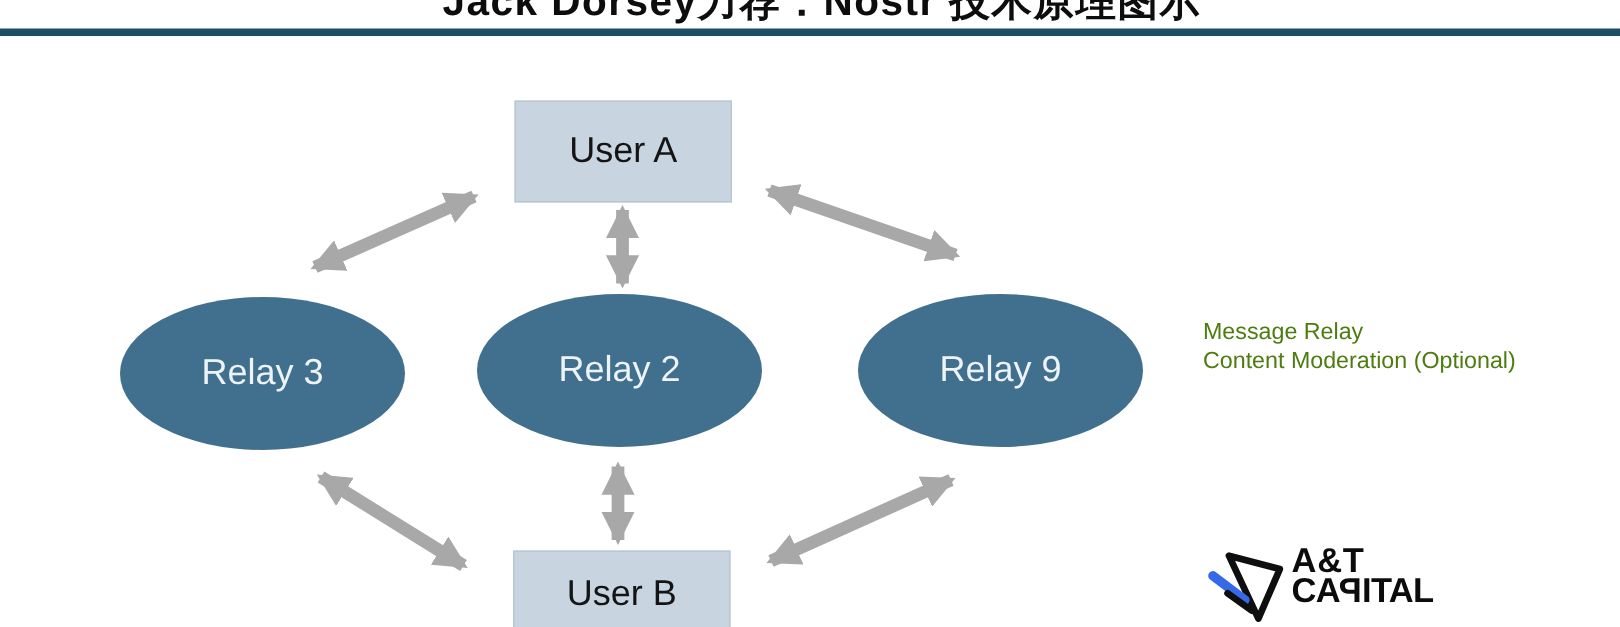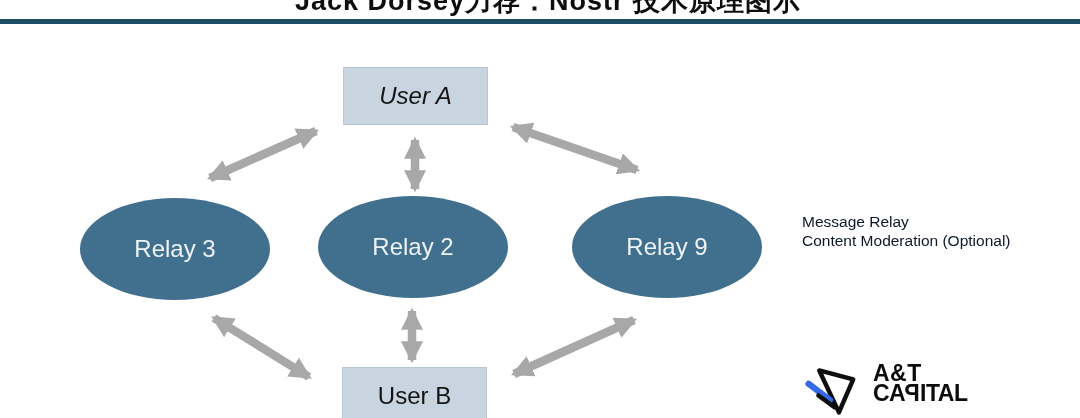--- a/index.html
+++ b/index.html
@@ -13,37 +13,37 @@
   }
   .divider{position:absolute;left:0;top:19px;width:1080px;height:5px;background:var(--divider);}
   .arrows{position:absolute;left:0;top:0;pointer-events:none;}
   .arrow-line{stroke:var(--arrow);stroke-width:8.5;}
   .arrowhead{fill:var(--arrow);}
   .node{position:absolute;display:flex;align-items:center;justify-content:center;}
   .box{
     background:var(--user-fill);border:1px solid #b9c7d3;box-sizing:border-box;
     font-size:24px;color:#141414;
   }
-  .user-a{left:343px;top:67px;width:145px;height:58px;font-style:italic;}
+  .user-a{left:343px;top:67px;width:145px;height:68px;}
   .user-b{left:342px;top:367px;width:145px;height:57px;}
   .ellipse{
     background:var(--relay-fill);border-radius:50%;
     color:#edf3f7;font-size:24px;
   }
   .relay-1{left:80px;top:198px;width:190px;height:102px;}
   .relay-2{left:318px;top:196px;width:190px;height:102px;}
   .relay-3{left:572px;top:196px;width:190px;height:102px;}
   .annotations{
-    position:absolute;left:802px;top:212px;font-size:15.5px;line-height:19px;color:#0f172a;
+    position:absolute;left:802px;top:212px;font-size:15.5px;line-height:19px;color:#4d7c0f;
   }
   .logo{position:absolute;left:803px;top:362px;display:flex;align-items:flex-start;}
   .logo-mark{display:block;margin-top:4px;}
   .logo-blue{stroke:var(--logo-blue);}
   .logo-ink{stroke:#0e0e0e;}
-  .logo-text{margin-left:16px;color:#0c0c0c;font-weight:800;}
+  .logo-text{margin-left:4px;color:#0c0c0c;font-weight:800;}
   .logo-text .l1{font-size:23px;line-height:22px;letter-spacing:0.5px;}
   .logo-text .l2{font-size:23px;line-height:19px;letter-spacing:-0.5px;}
   .flip{display:inline-block;transform:scaleX(-1);}
 </style>
 </head>
 <body>
 
 <div class="page">
 
   <div class="title">Jack Dorsey力荐：Nostr 技术原理图示</div>

